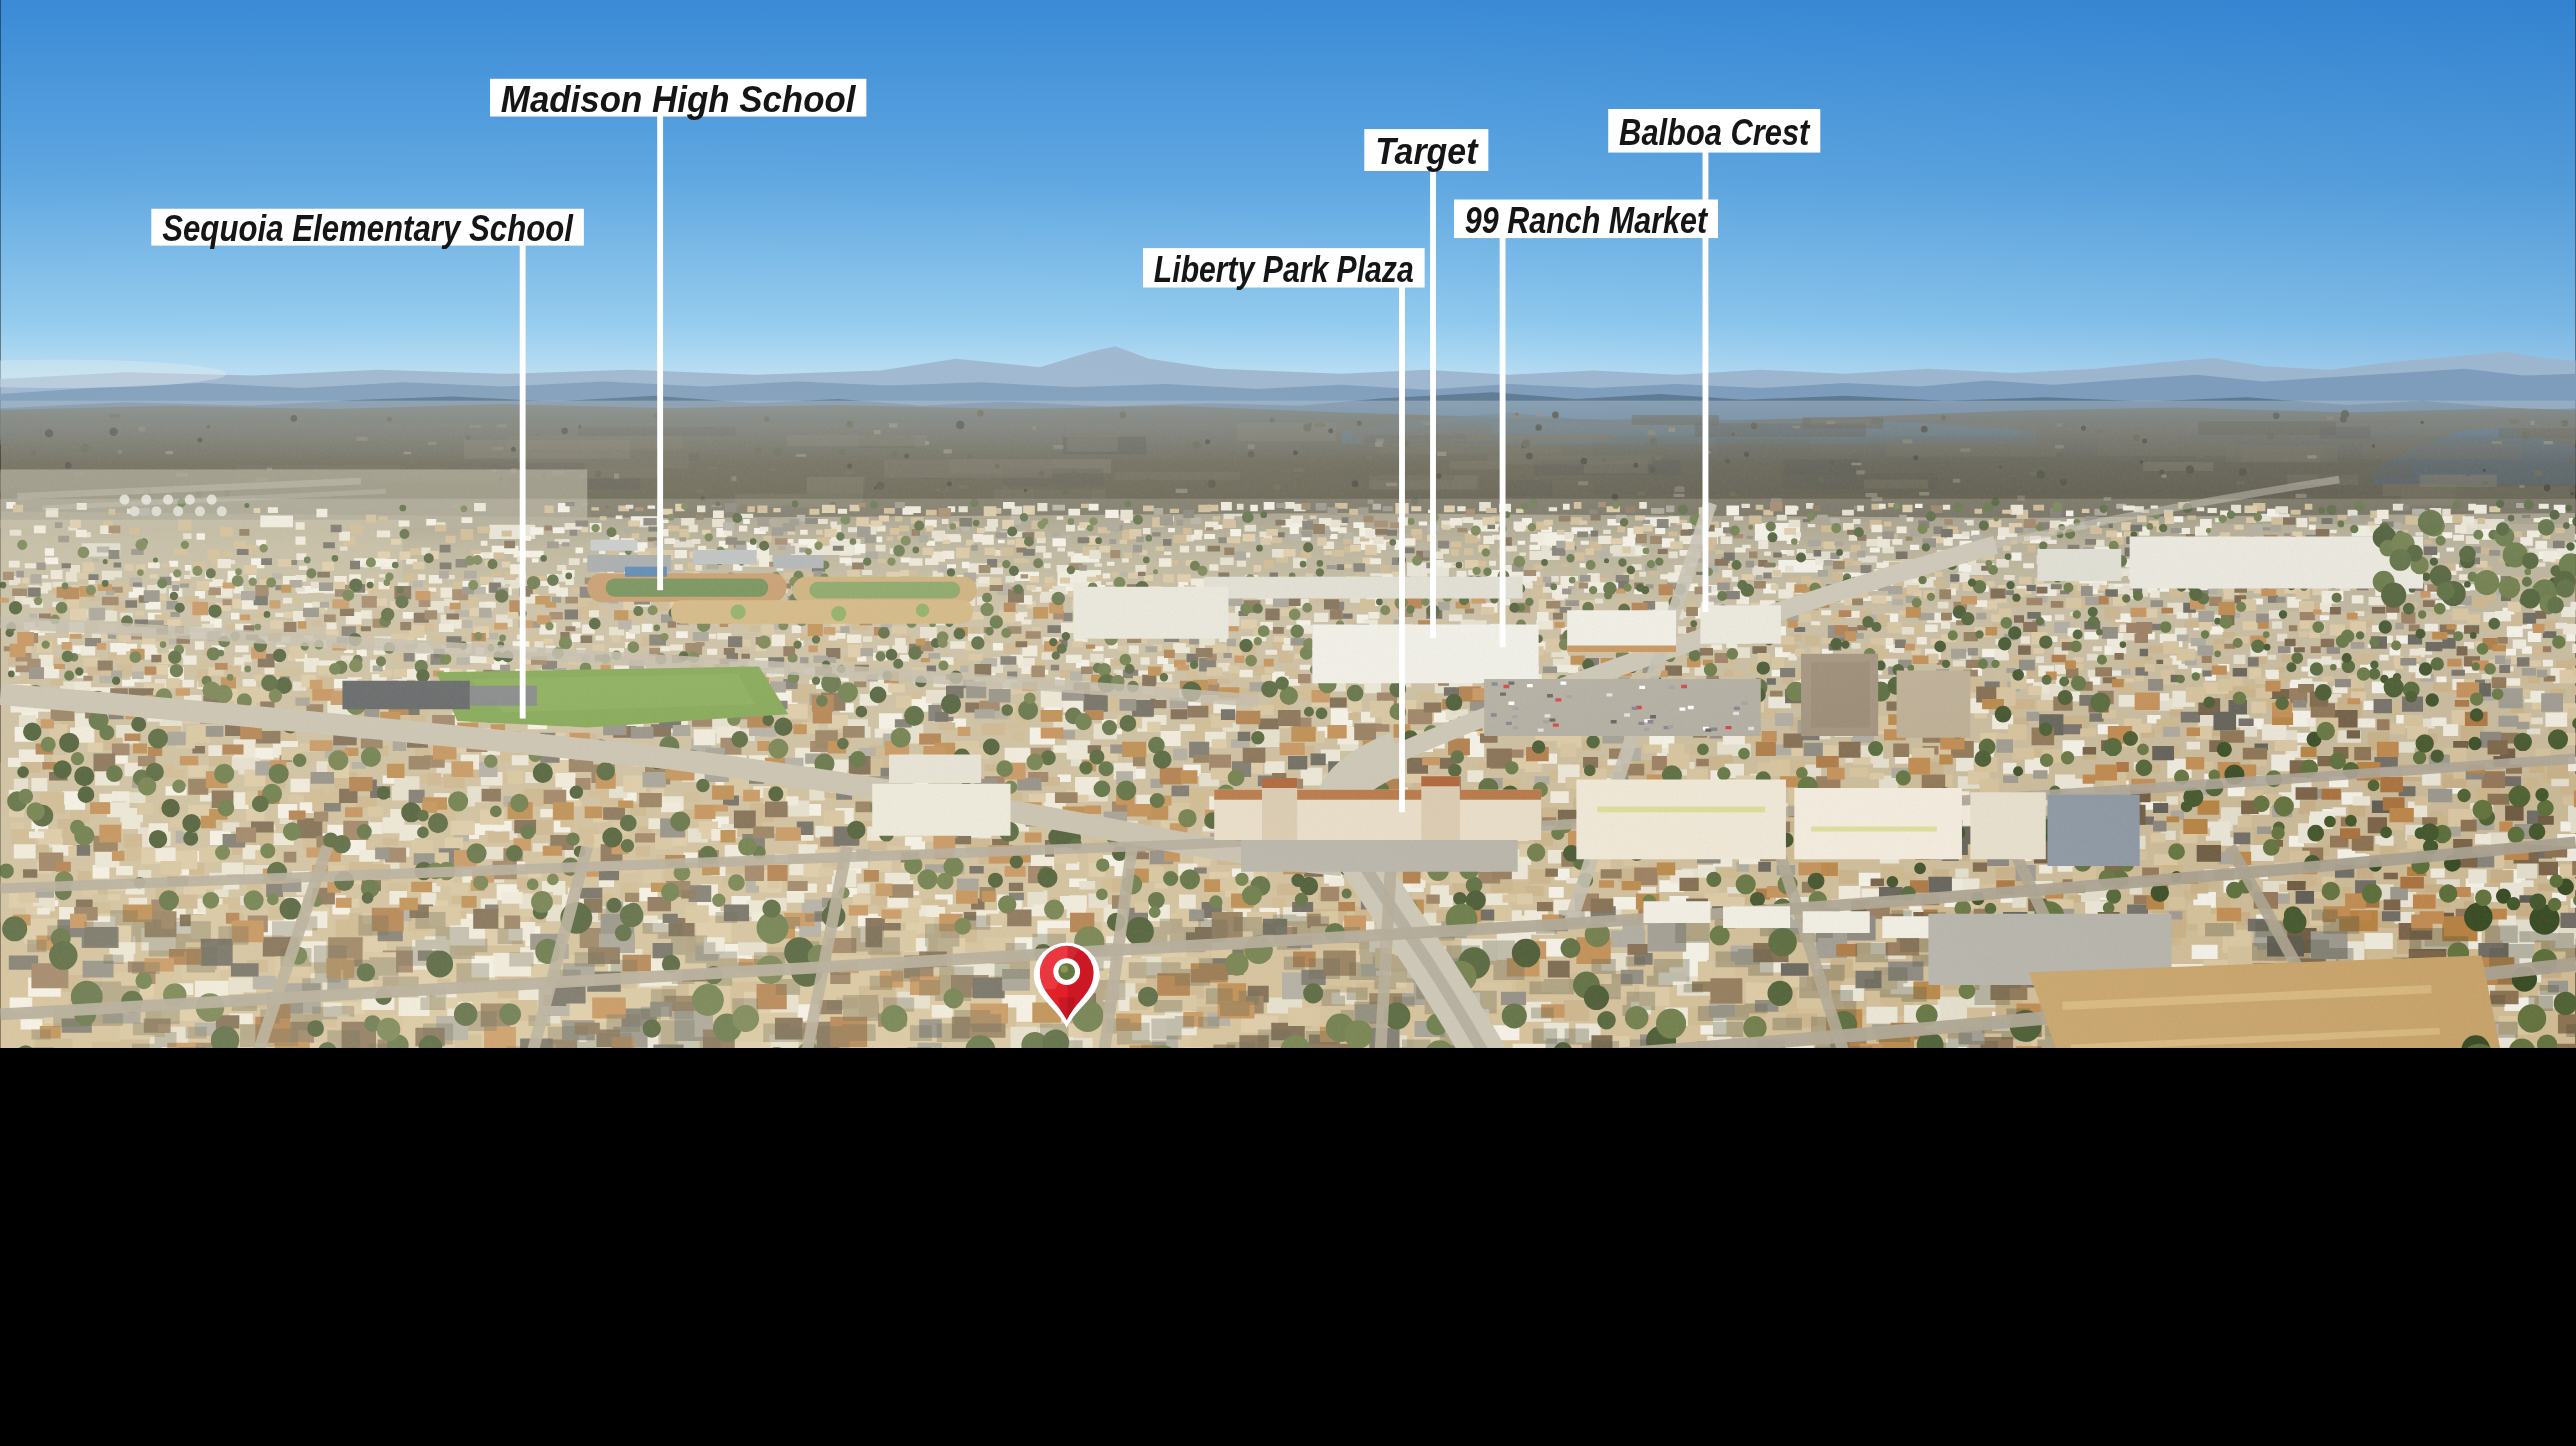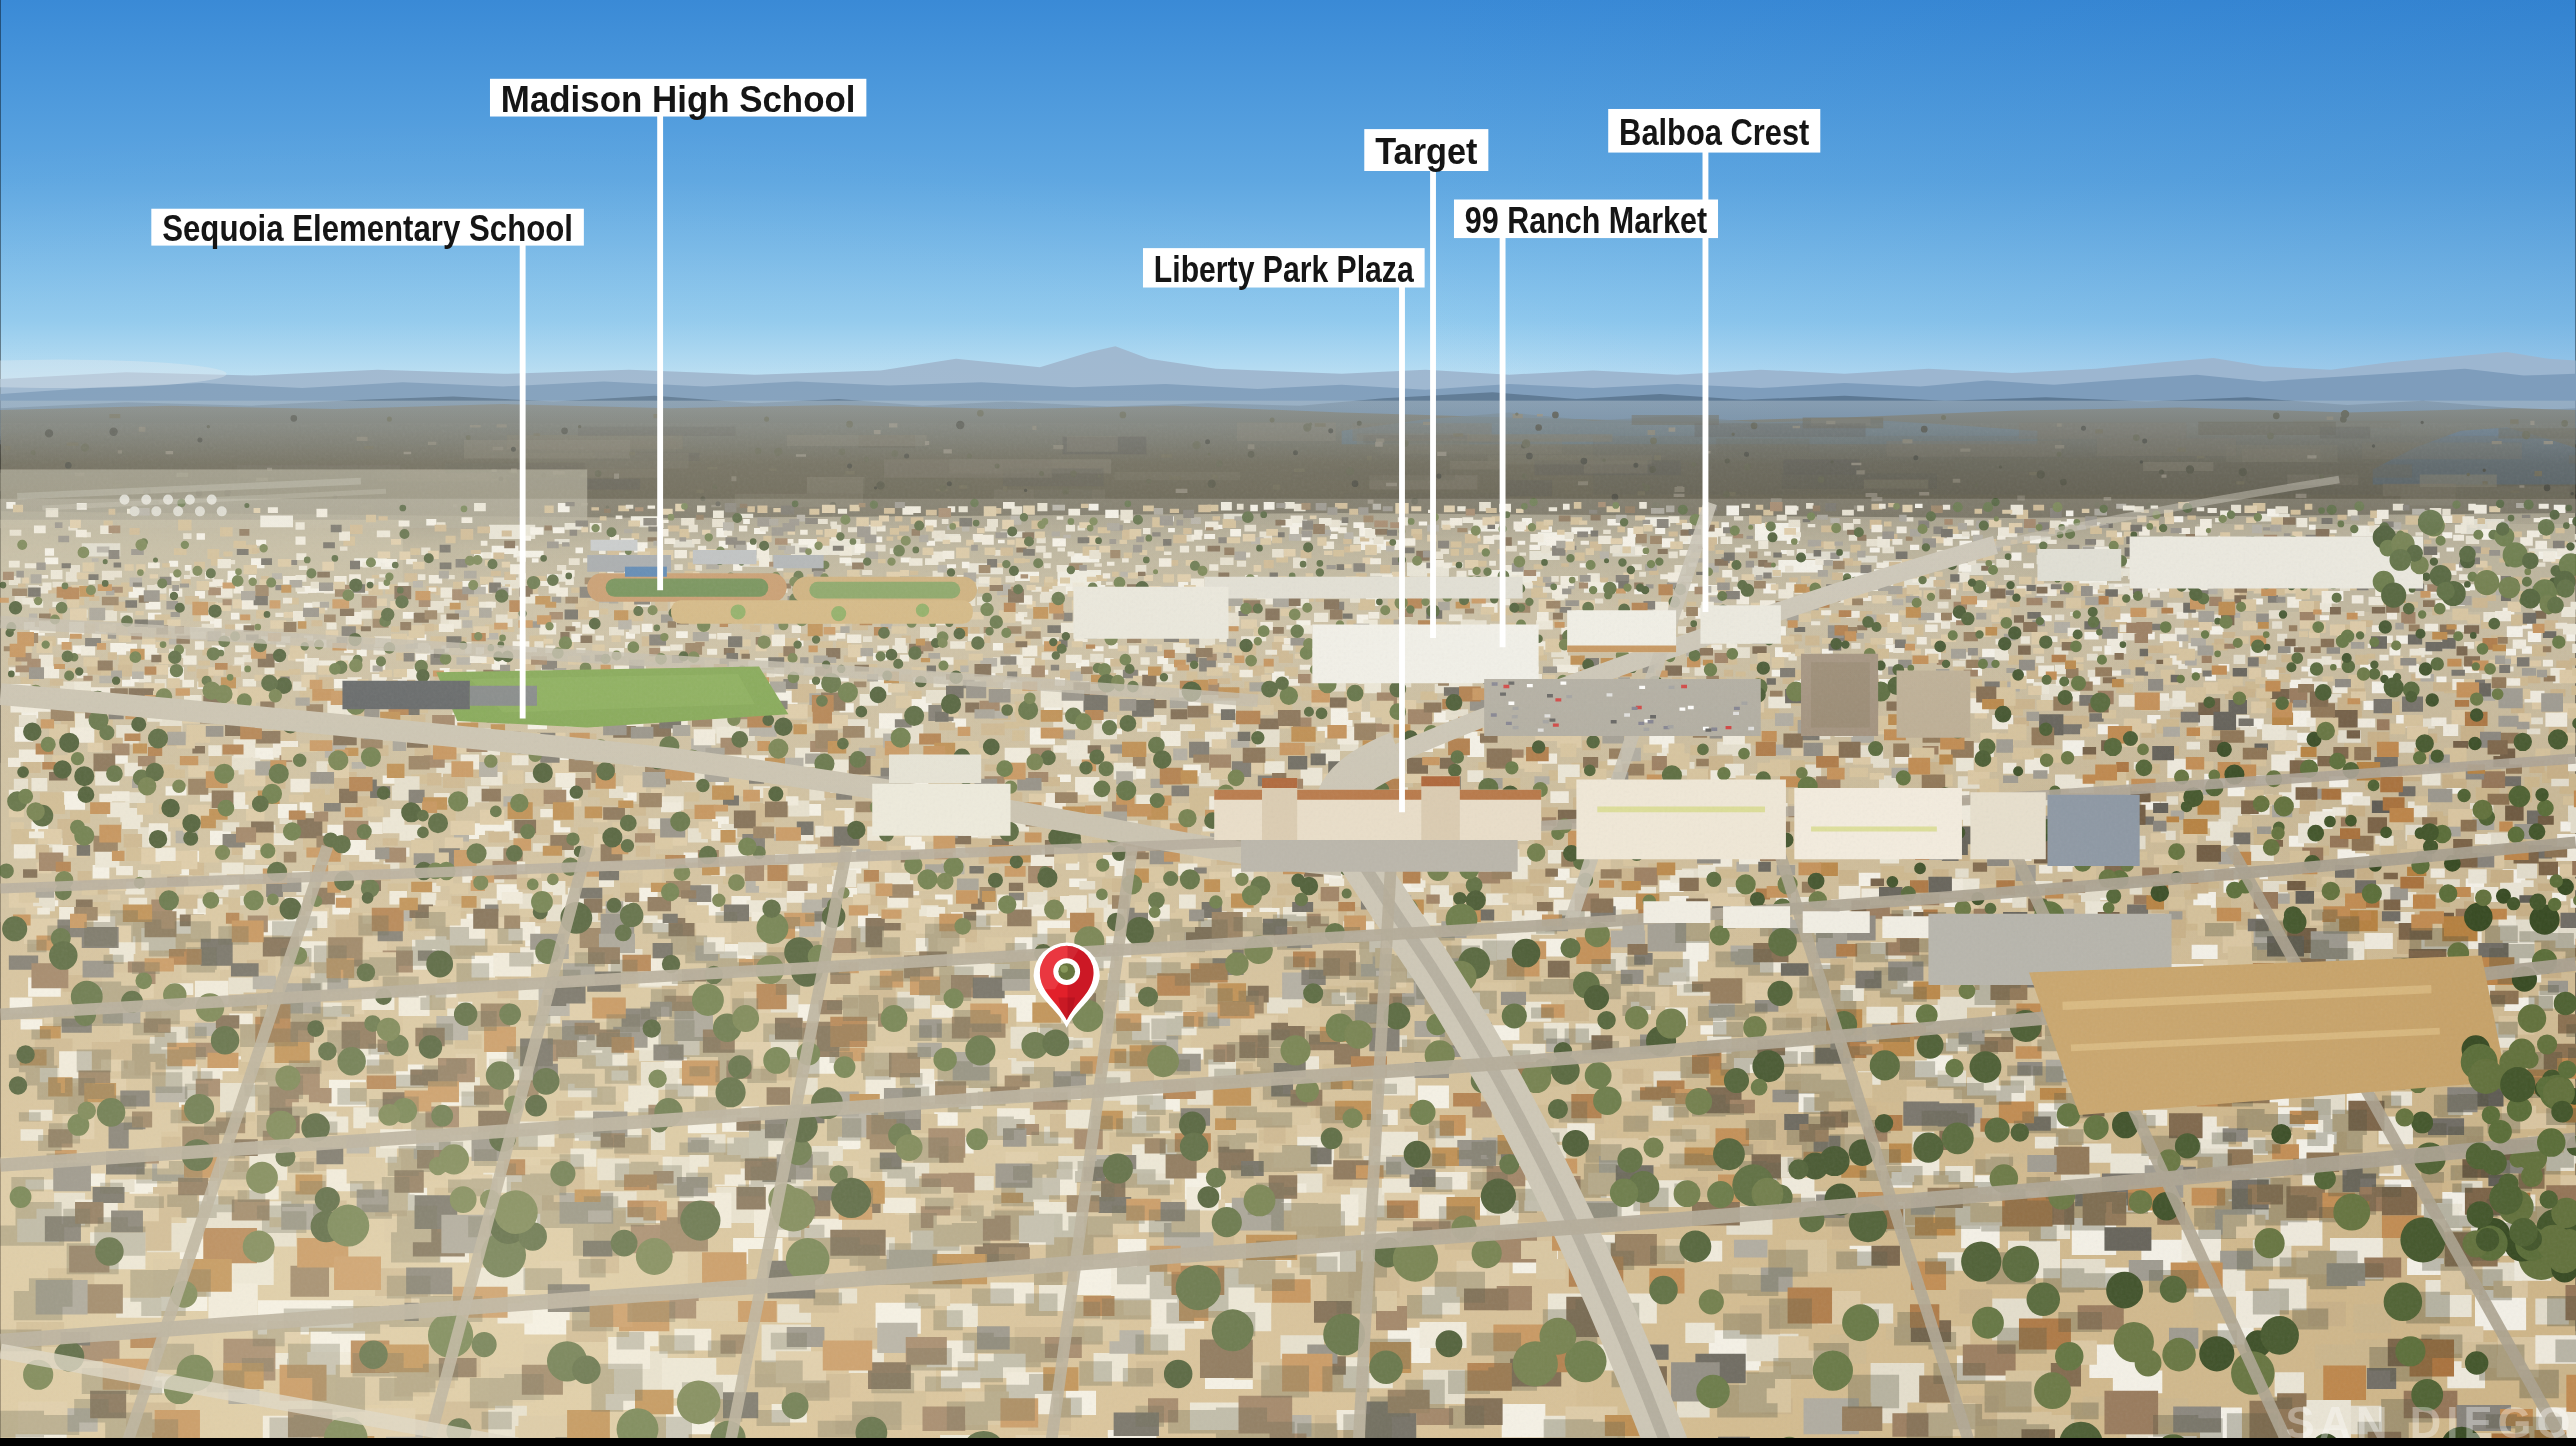--- a/index.html
+++ b/index.html
@@ -1,14 +1,14 @@
 <!DOCTYPE html>
 <html style="font-size:13.4px"><head><meta charset="utf-8"><style>
 html,body{margin:0;padding:0;background:#000;}
-#wrap{width:2576px;height:1438px;overflow:hidden;position:relative;}
+#wrap{width:2576px;height:1048px;overflow:hidden;position:relative;font-style:italic;}
 </style></head><body>
 <div id="wrap"><svg xmlns="http://www.w3.org/2000/svg" width="2576" height="1446" viewBox="0 0 3072 1725">
 <defs>
 <linearGradient id="sky" x1="0" y1="0" x2="0" y2="1">
 <stop offset="0" stop-color="#3a8ad6"></stop>
 <stop offset="0.45" stop-color="#5fa7e1"></stop>
 <stop offset="0.8" stop-color="#8fc9ee"></stop>
 <stop offset="1" stop-color="#c8e6f6"></stop>
 </linearGradient>
 <linearGradient id="skyx" x1="0" y1="0" x2="1" y2="0">

